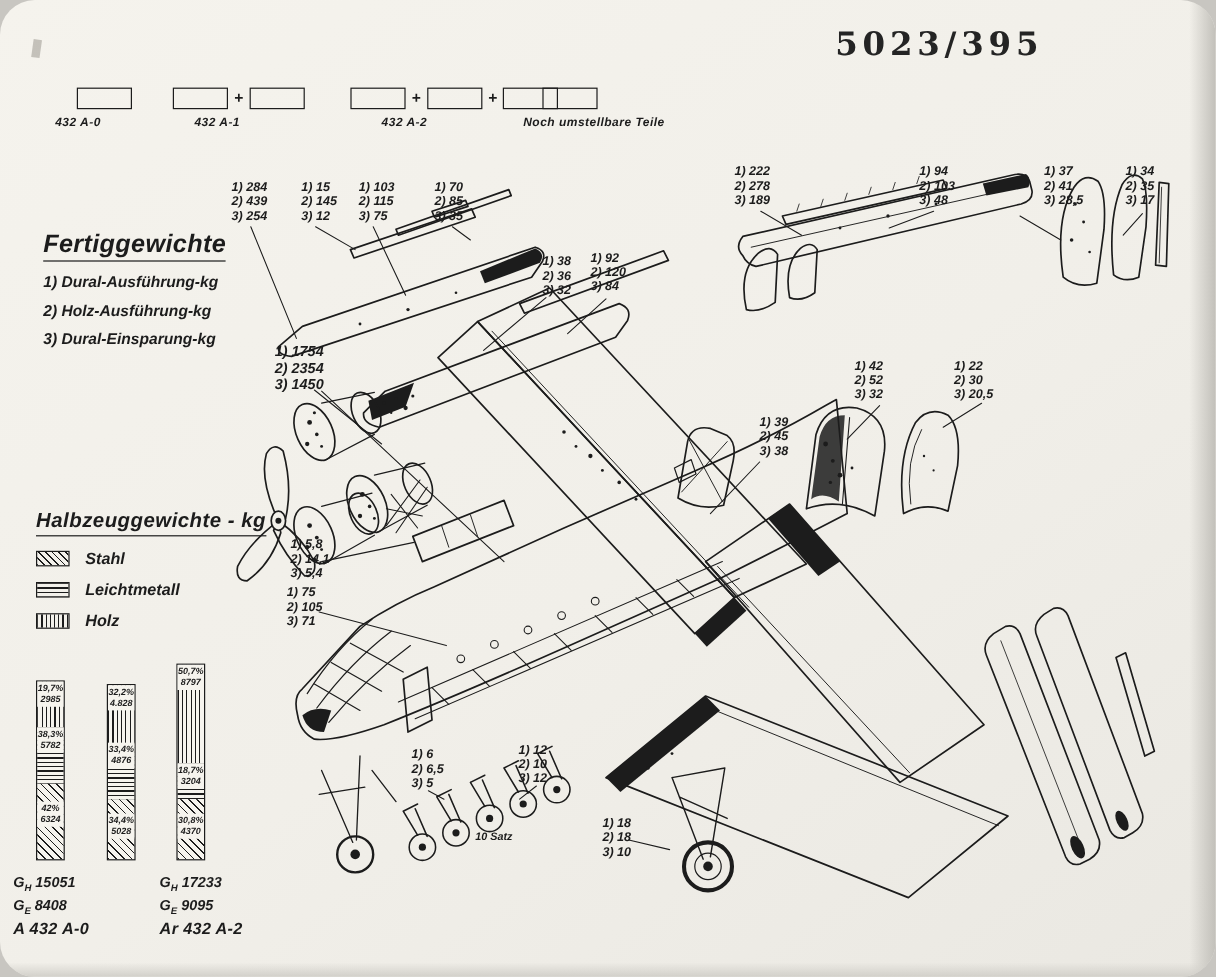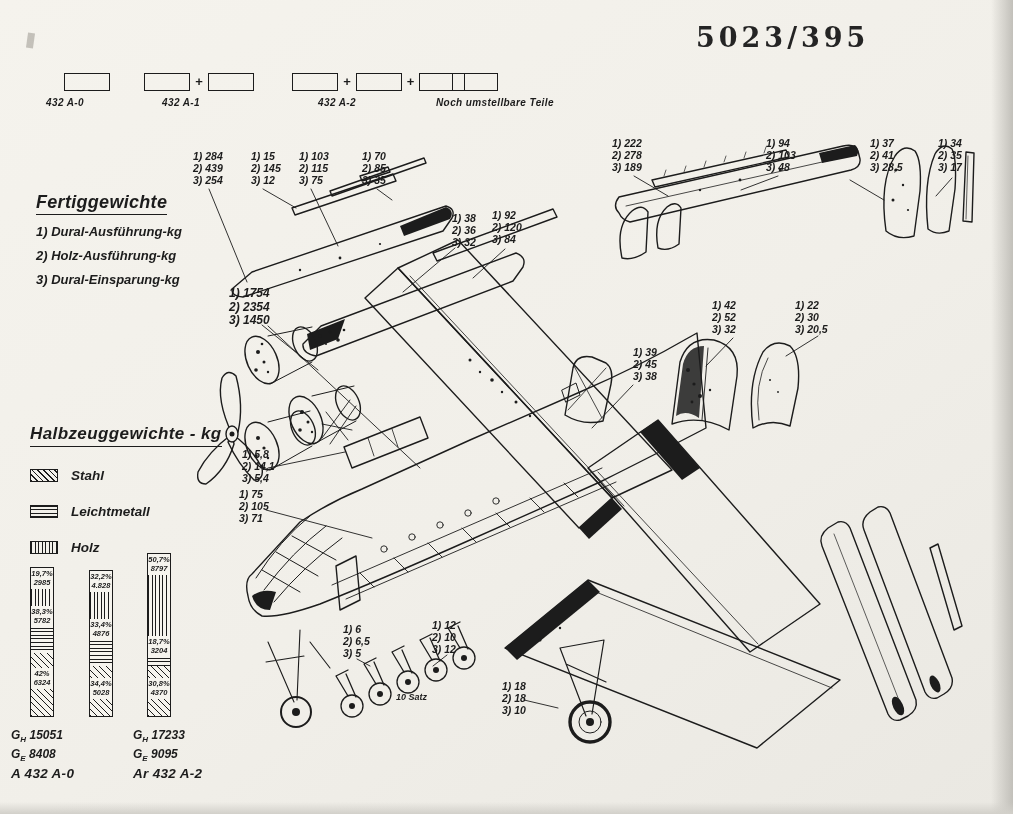--- a/index.html
+++ b/index.html
@@ -1,42 +1,42 @@
 <!DOCTYPE html>
 <html><head>
 <meta charset="utf-8">
 <style>
   html,body{margin:0;padding:0;background:#c8c6c1;}
   #page{position:relative;width:1013px;height:814px;overflow:hidden;color:#1c1c1c;
         font-family:"Liberation Sans",sans-serif;
-        background:linear-gradient(145deg,#f5f3ed 0%,#f1efe9 55%,#eae8e2 100%);}
+        background:linear-gradient(145deg,#f5f3ed 0%,#f1efe9 55%,#eae8e2 100%);border-radius:29px;}
   .edge-right{position:absolute;right:0;top:0;width:22px;height:100%;
         background:linear-gradient(to right,rgba(170,168,162,0),#c2c0ba);}
   .edge-bottom{position:absolute;left:0;bottom:0;width:100%;height:12px;
         background:linear-gradient(to bottom,rgba(170,168,162,0),#d2d0ca);}
   svg.drawing{position:absolute;left:0;top:0;z-index:1;}
   .overlay{position:absolute;left:0;top:0;width:100%;height:100%;z-index:2;}
 
   .stamp-title{position:absolute;left:696px;top:22px;font-family:"DejaVu Serif",serif;
         font-weight:bold;font-size:27px;letter-spacing:4px;color:#242424;}
 
   .lgroup{position:absolute;top:73px;display:flex;align-items:center;gap:5px;}
   .lbox{width:44px;height:16px;border:1.7px solid #1c1c1c;display:inline-block;}
   .plus{font-weight:bold;font-style:italic;font-size:13px;line-height:16px;}
   .llabel{position:absolute;top:97px;font-style:italic;font-weight:bold;font-size:10px;letter-spacing:0.4px;}
 
   .fert{position:absolute;left:36px;top:192px;}
-  .fert-title{display:inline-block;font-style:italic;font-weight:bold;font-size:18px;
+  .fert-title{display:inline-block;font-style:italic;font-weight:bold;font-size:21px;
         border-bottom:1.7px solid #1c1c1c;padding-bottom:1px;letter-spacing:0.3px;}
   .fert-item{font-style:italic;font-weight:bold;font-size:13px;margin-top:9px;white-space:nowrap;}
 
   .halb{position:absolute;left:30px;top:424px;}
   .halb-title{display:inline-block;font-style:italic;font-weight:bold;font-size:17px;
         border-bottom:1.9px solid #1c1c1c;padding-bottom:2px;letter-spacing:0.4px;}
-  .swrow{display:flex;align-items:center;gap:13px;margin-top:21px;}
+  .swrow{display:flex;align-items:center;gap:13px;margin-top:11px;}
   .swatch{width:26px;height:11px;border:1.4px solid #1c1c1c;}
   .sw-diagonal{background:repeating-linear-gradient(45deg,#1c1c1c 0 1px,transparent 1px 4px);}
   .sw-horizontal{background:repeating-linear-gradient(to bottom,#1c1c1c 0 1px,transparent 1px 3.5px);}
   .sw-vertical{background:repeating-linear-gradient(to right,#1c1c1c 0 1px,transparent 1px 3.5px);}
   .swlabel{font-style:italic;font-weight:bold;font-size:13.5px;}
 
   .bar{position:absolute;width:22px;border:1.7px solid #1c1c1c;background:#f6f4ee;
        display:flex;flex-direction:column;box-sizing:content-box;}
   .seg{position:relative;width:100%;}
   .seg.vertical{background:repeating-linear-gradient(to right,#1c1c1c 0 1px,transparent 1px 3.6px);}

